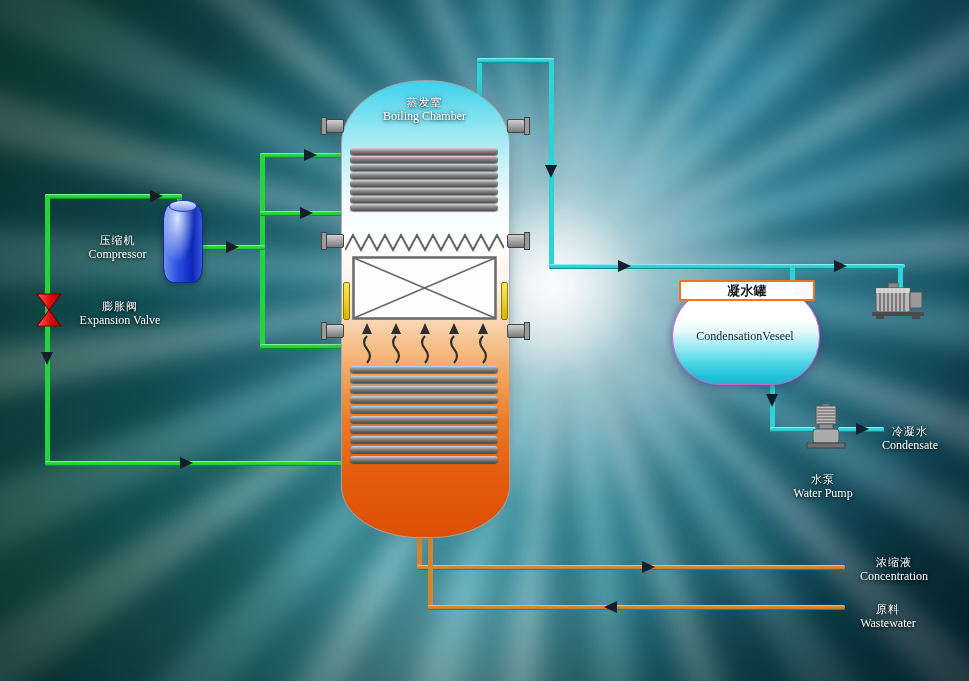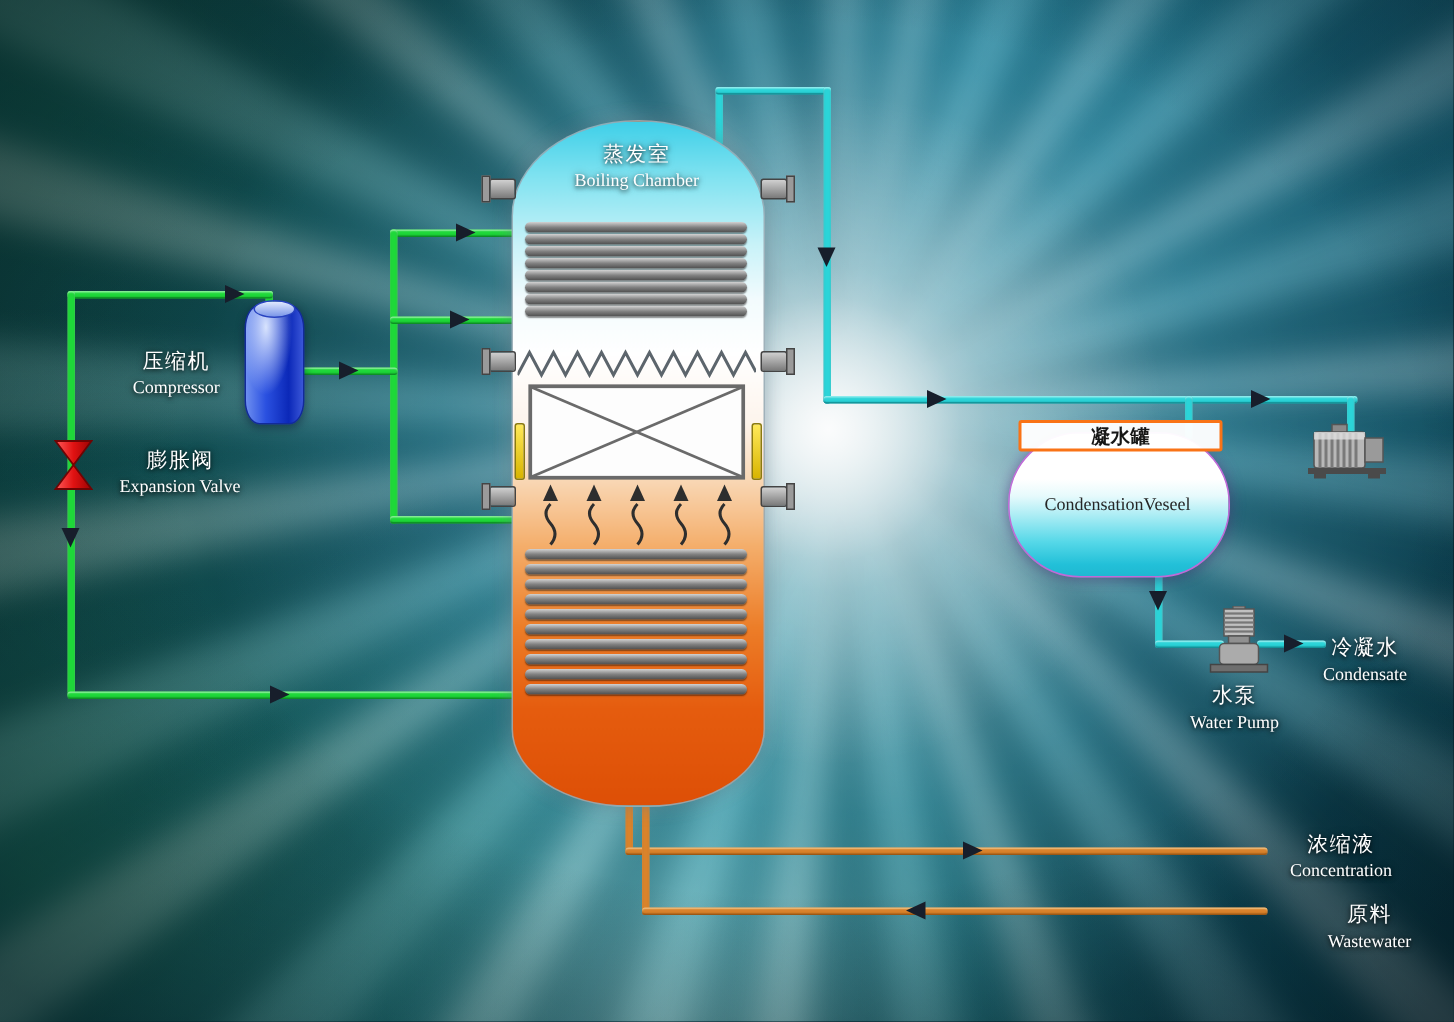--- a/index.html
+++ b/index.html
@@ -75,21 +75,21 @@
     background:linear-gradient(180deg,#ffffff 0%,#ffffff 32%,#e6fafc 44%,#a9ecf4 58%,#56d8e8 76%,#22c0d8 92%,#1fb8d2 100%);
     box-shadow:0 0 10px rgba(150,90,190,.35), 0 2px 8px rgba(0,30,45,.35);}
   .nameplate{position:absolute;left:679px;top:280px;width:132px;height:17px;line-height:17px;
     background:rgba(255,255,255,.96);border:2px solid #f97316;border-radius:2px;
     text-align:center;font-weight:bold;font-size:13px;color:#161616;}
   .pump-icon{position:absolute;}
 
   
   .lbl{position:absolute;color:#ffffff;text-align:center;line-height:1.3;
     text-shadow:0 1px 3px rgba(0,0,0,.8), 0 0 6px rgba(0,0,0,.4);}
-  .lbl .zh{font-size:14px;letter-spacing:1px;display:block;}
+  .lbl .zh{font-size:11px;letter-spacing:1px;display:block;}
   .lbl .en{font-size:12px;display:block;}
   .lbl-dark{color:#262626;text-shadow:none;}
 </style>
 </head>
 <body>
 
 <div class="stage">
 
   <div class="bg-base"></div>
   <div class="bg-rays"></div>
@@ -260,31 +260,31 @@
       <line x1="10" y1="5" x2="30" y2="5"></line>
         <line x1="10" y1="8" x2="30" y2="8"></line>
       <line x1="10" y1="11" x2="30" y2="11"></line>
         <line x1="10" y1="14" x2="30" y2="14"></line>
       <line x1="10" y1="17" x2="30" y2="17"></line>
     </g>
     <rect x="13" y="20" width="14" height="5" fill="#909090" stroke="#555"></rect>
     <rect x="7" y="25" width="26" height="14" rx="3" fill="#ababab" stroke="#555"></rect>
     <rect x="1" y="39" width="38" height="5" fill="#6e6e6e" stroke="#444"></rect>
   </svg>
-  <div class="lbl" style="left:770px;top:456px;width:106px;">
+  <div class="lbl" style="left:770px;top:472px;width:106px;">
     <span class="zh">水泵</span>
     <span class="en">Water Pump</span>
   </div>
 
   <div class="lbl" style="left:858px;top:424px;width:104px;">
     <span class="zh">冷凝水</span>
     <span class="en">Condensate</span>
   </div>
   <div class="lbl" style="left:838px;top:555px;width:112px;text-align:center;">
     <span class="zh">浓缩液</span>
     <span class="en">Concentration</span>
   </div>
-  <div class="lbl" style="left:859px;top:602px;width:108px;">
+  <div class="lbl" style="left:834px;top:602px;width:108px;">
     <span class="zh">原料</span>
     <span class="en">Wastewater</span>
   </div>
 
 </div>
 
 </body></html>

